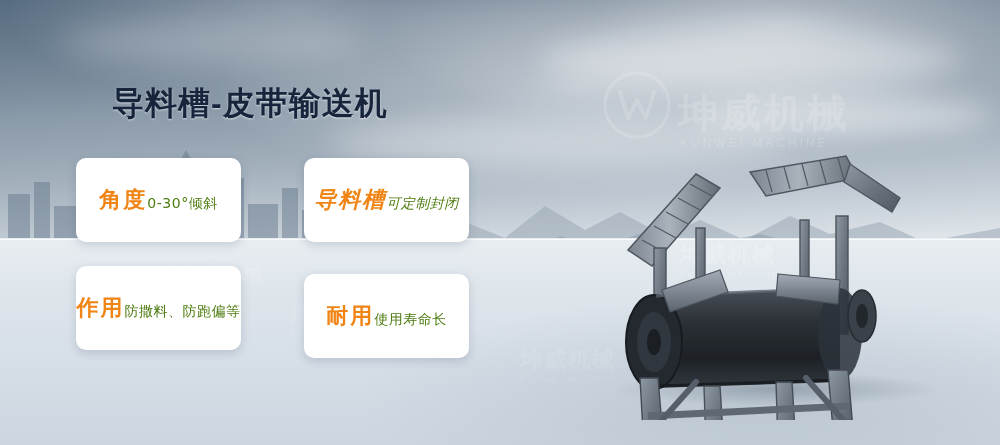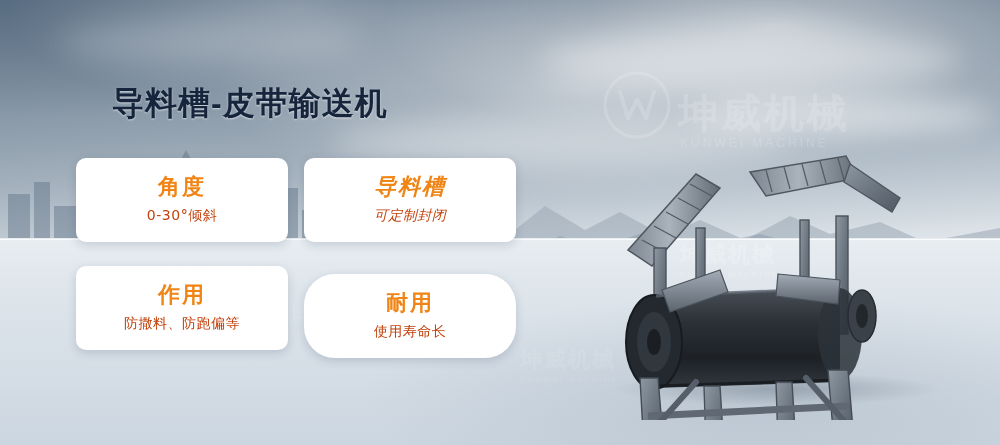--- a/index.html
+++ b/index.html
@@ -132,47 +132,46 @@
   }
 
   
   .cards {
     position: absolute;
     left: 76px; top: 158px;
     width: 460px;
   }
   .card {
     position: absolute;
-    width: 212px;
+    width: 165px;
     height: 84px;
     background: #ffffff;
     border-radius: 10px;
     box-shadow: 0 3px 10px rgba(40,60,90,0.18);
     display: flex;
-    flex-direction: column;
     align-items: center;
     justify-content: center;
   }
   .card-0 { left: 0;    top: 0;   }
   .card-1 { left: 228px; top: 0; font-style: italic;   }
   .card-2 { left: 0;    top: 108px; }
-  .card-3 { left: 228px; top: 116px; border-radius: 31px; }
+  .card-3 { left: 228px; top: 116px; }
 
   .card-title {
     font-size: 22px;
     font-weight: 700;
     color: #f08515;
     letter-spacing: 2px;
     line-height: 1.1;
     font-family: "DejaVu Sans", "Liberation Sans", sans-serif;
   }
   .card-desc {
     margin-top: 7px;
     font-size: 14px;
-    color: #c2410c;
+    color: #4d7c0f;
     letter-spacing: 0.5px;
     font-family: "DejaVu Sans", "Liberation Sans", sans-serif;
   }
 
   
   .machine {
     position: absolute;
     left: 600px;
     top: 120px;
     width: 340px;

